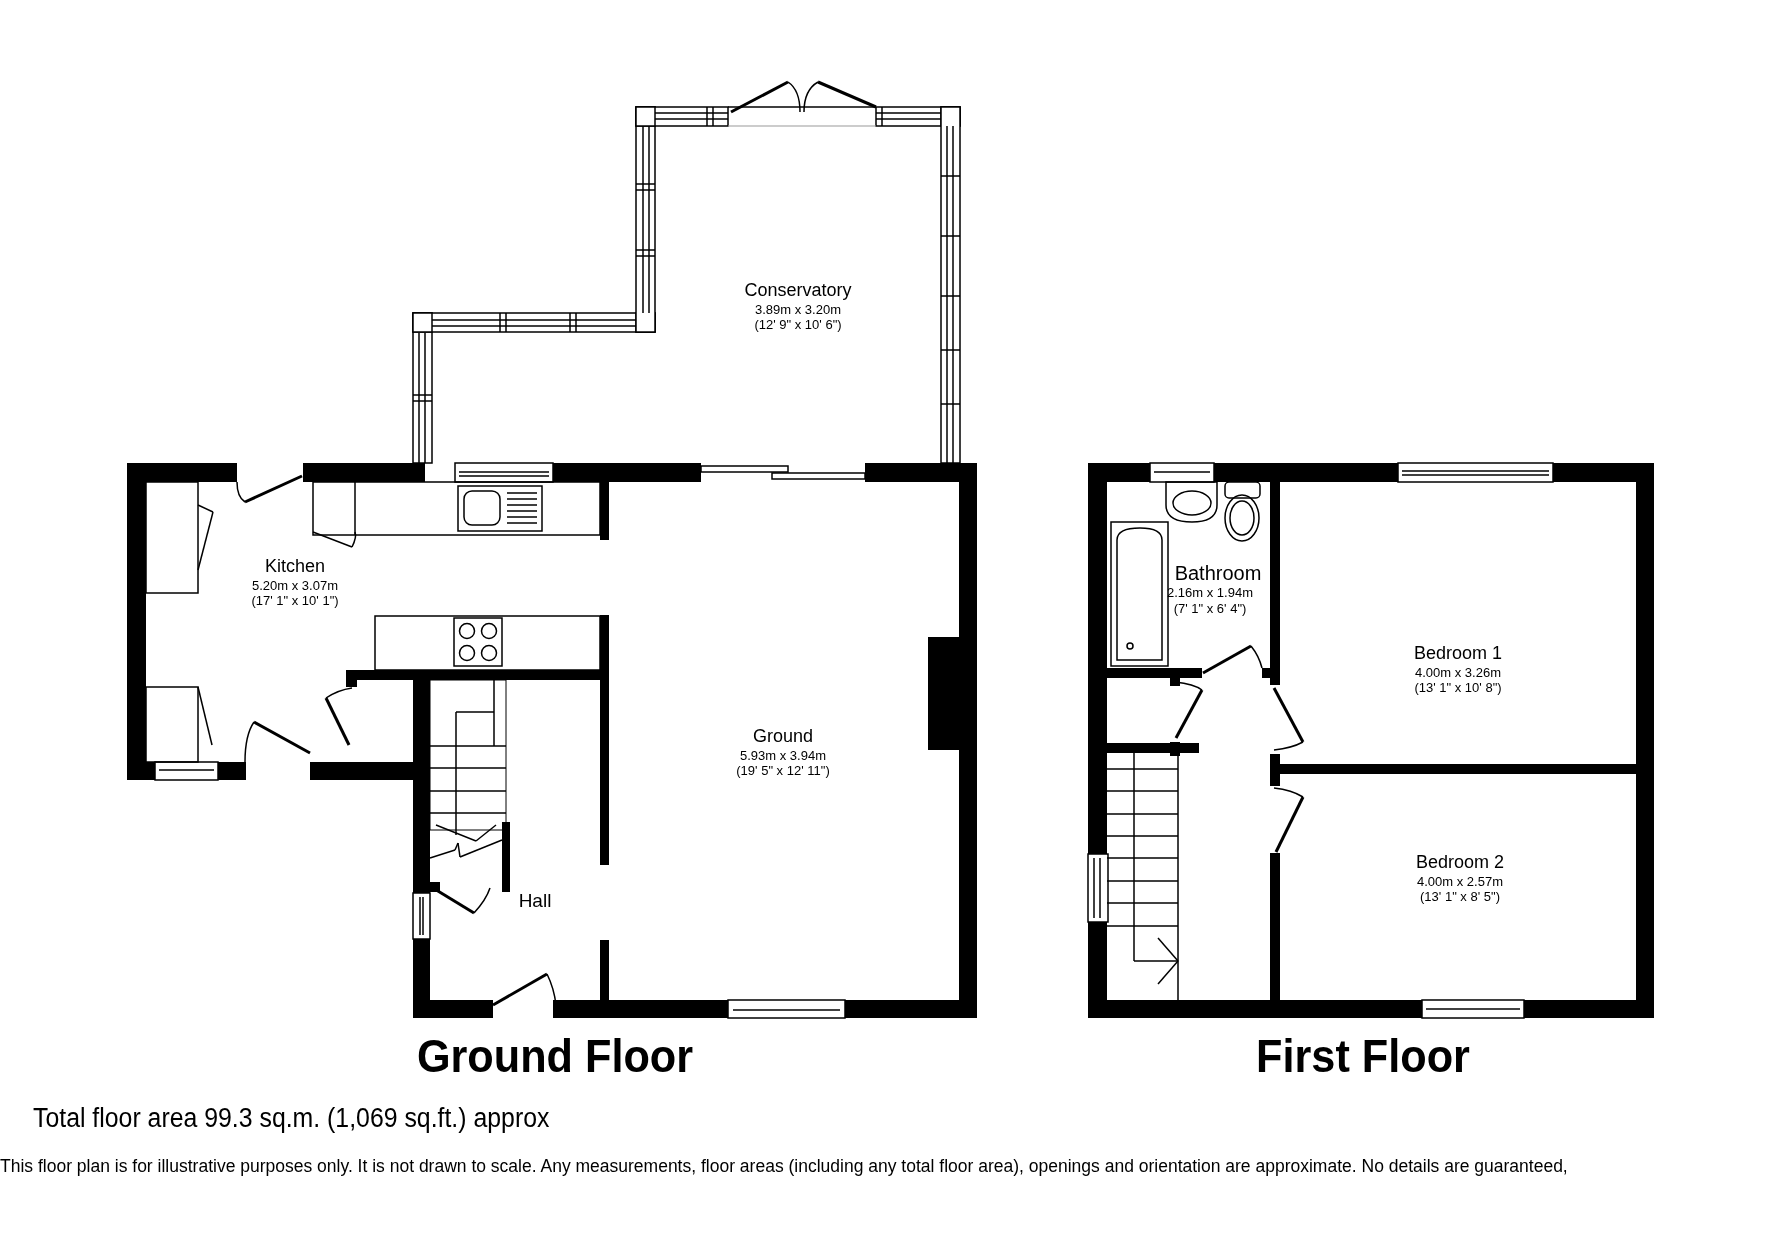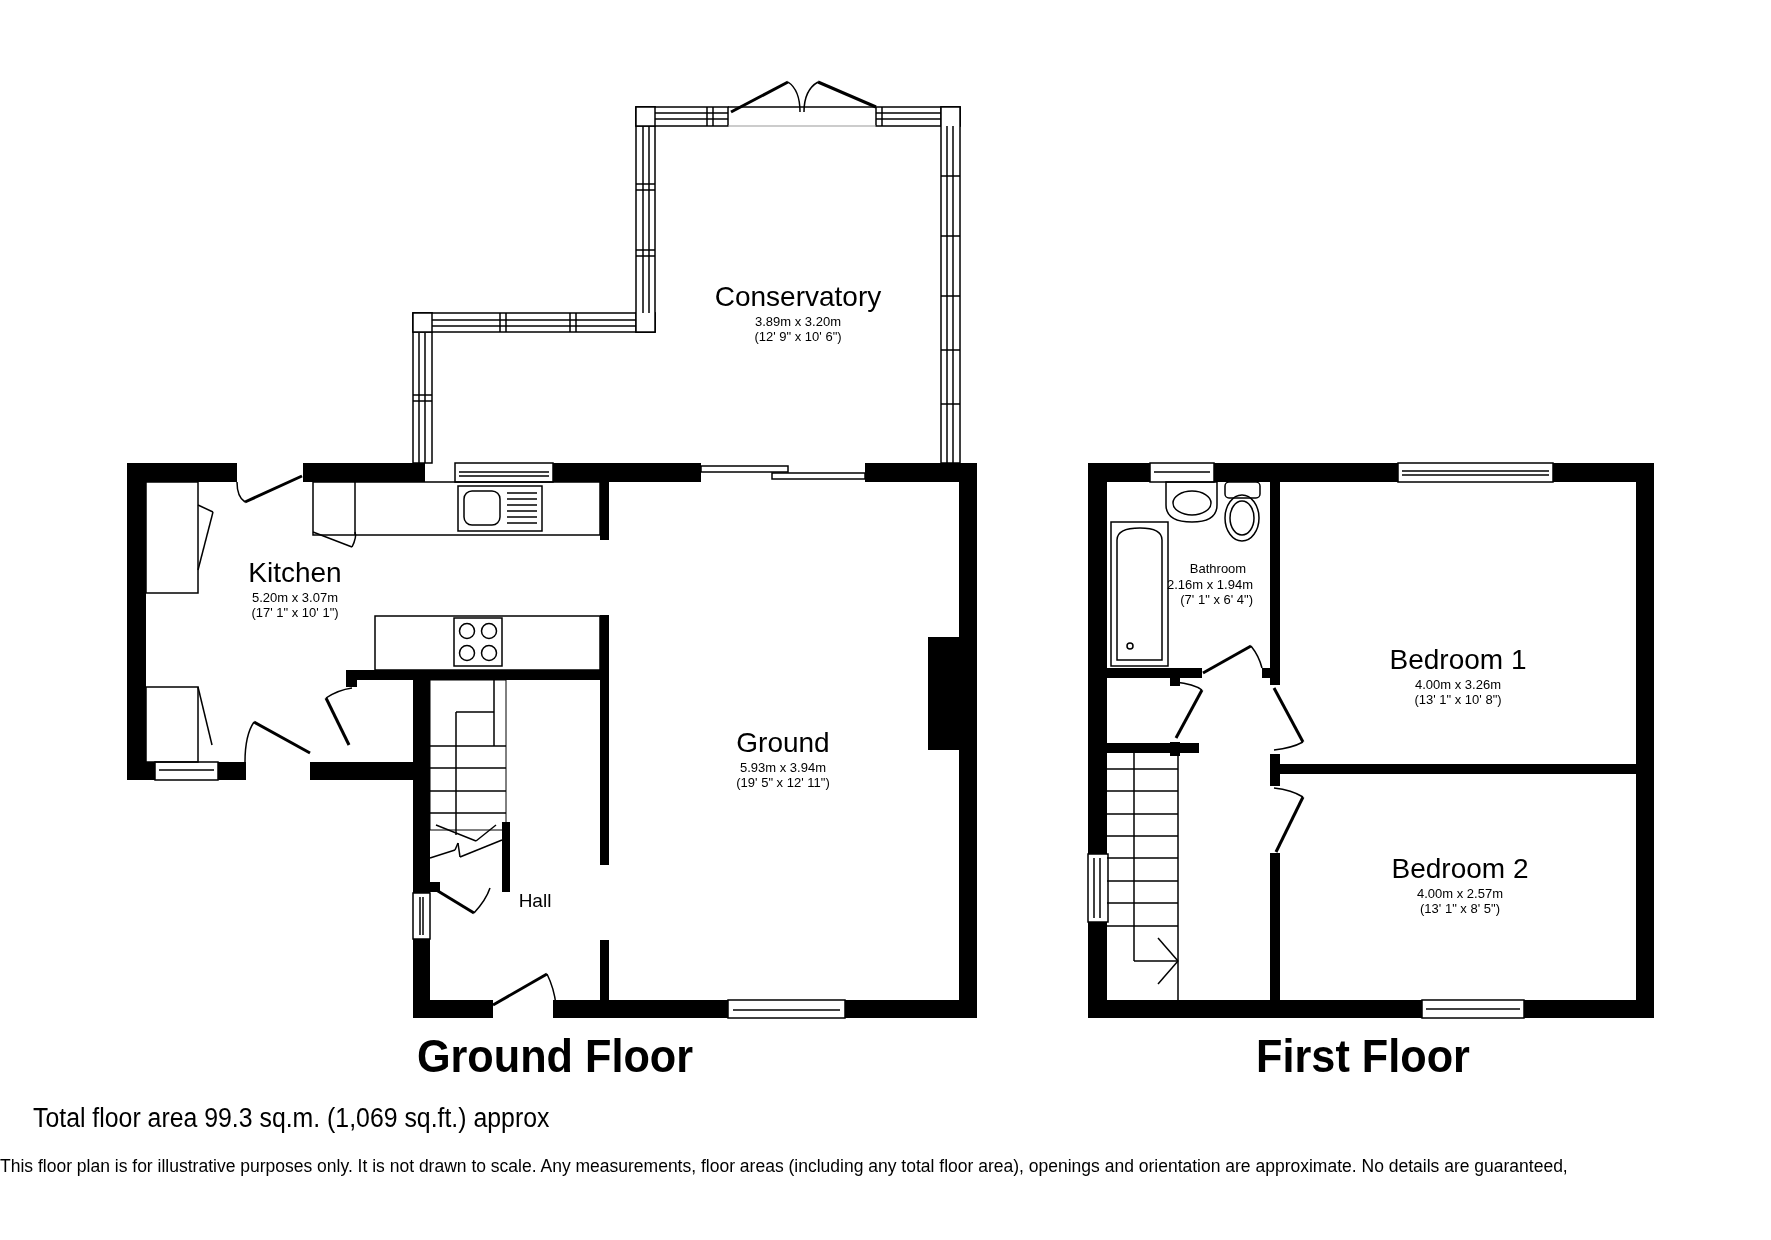--- a/index.html
+++ b/index.html
@@ -1,22 +1,22 @@
 <!DOCTYPE html>
 <html><head>
 <meta charset="utf-8">
 <style>
   html,body{margin:0;padding:0;background:#fff;}
   body{width:1771px;height:1240px;position:relative;overflow:hidden;font-family:"Liberation Sans",sans-serif;color:#000;}
   svg{position:absolute;left:0;top:0;}
   .room-label{position:absolute;text-align:center;line-height:1.2;transform:translateX(-50%);white-space:nowrap;}
-  .room-name{font-size:28px;}
+  .room-name{font-size:18px;}
   .room-dim{font-size:13px;}
-  .room-label.small .room-name{font-size:13px;padding-left:16px;}
-  .room-label.small .room-dim{font-size:13px;text-align:right;}
+  .room-label.small .room-name{font-size:20px;padding-left:16px;}
+  .room-label.small .room-dim{font-size:13px;}
   .floor-title{position:absolute;font-weight:bold;font-size:47px;transform:translateX(-50%) scaleX(0.92);white-space:nowrap;}
   .total-area{position:absolute;left:33px;top:1103px;font-size:27px;transform:scaleX(0.92);transform-origin:left top;white-space:nowrap;}
   .disclaimer{position:absolute;left:0;width:1433px;top:1156px;text-align:center;font-size:17.5px;line-height:21px;}
   .disclaimer div{white-space:nowrap;}
 </style>
 </head>
 <body>
 
 <svg width="1771" height="1240" viewBox="0 0 1771 1240" xmlns="http://www.w3.org/2000/svg">
   <g fill="#000" stroke="none">

